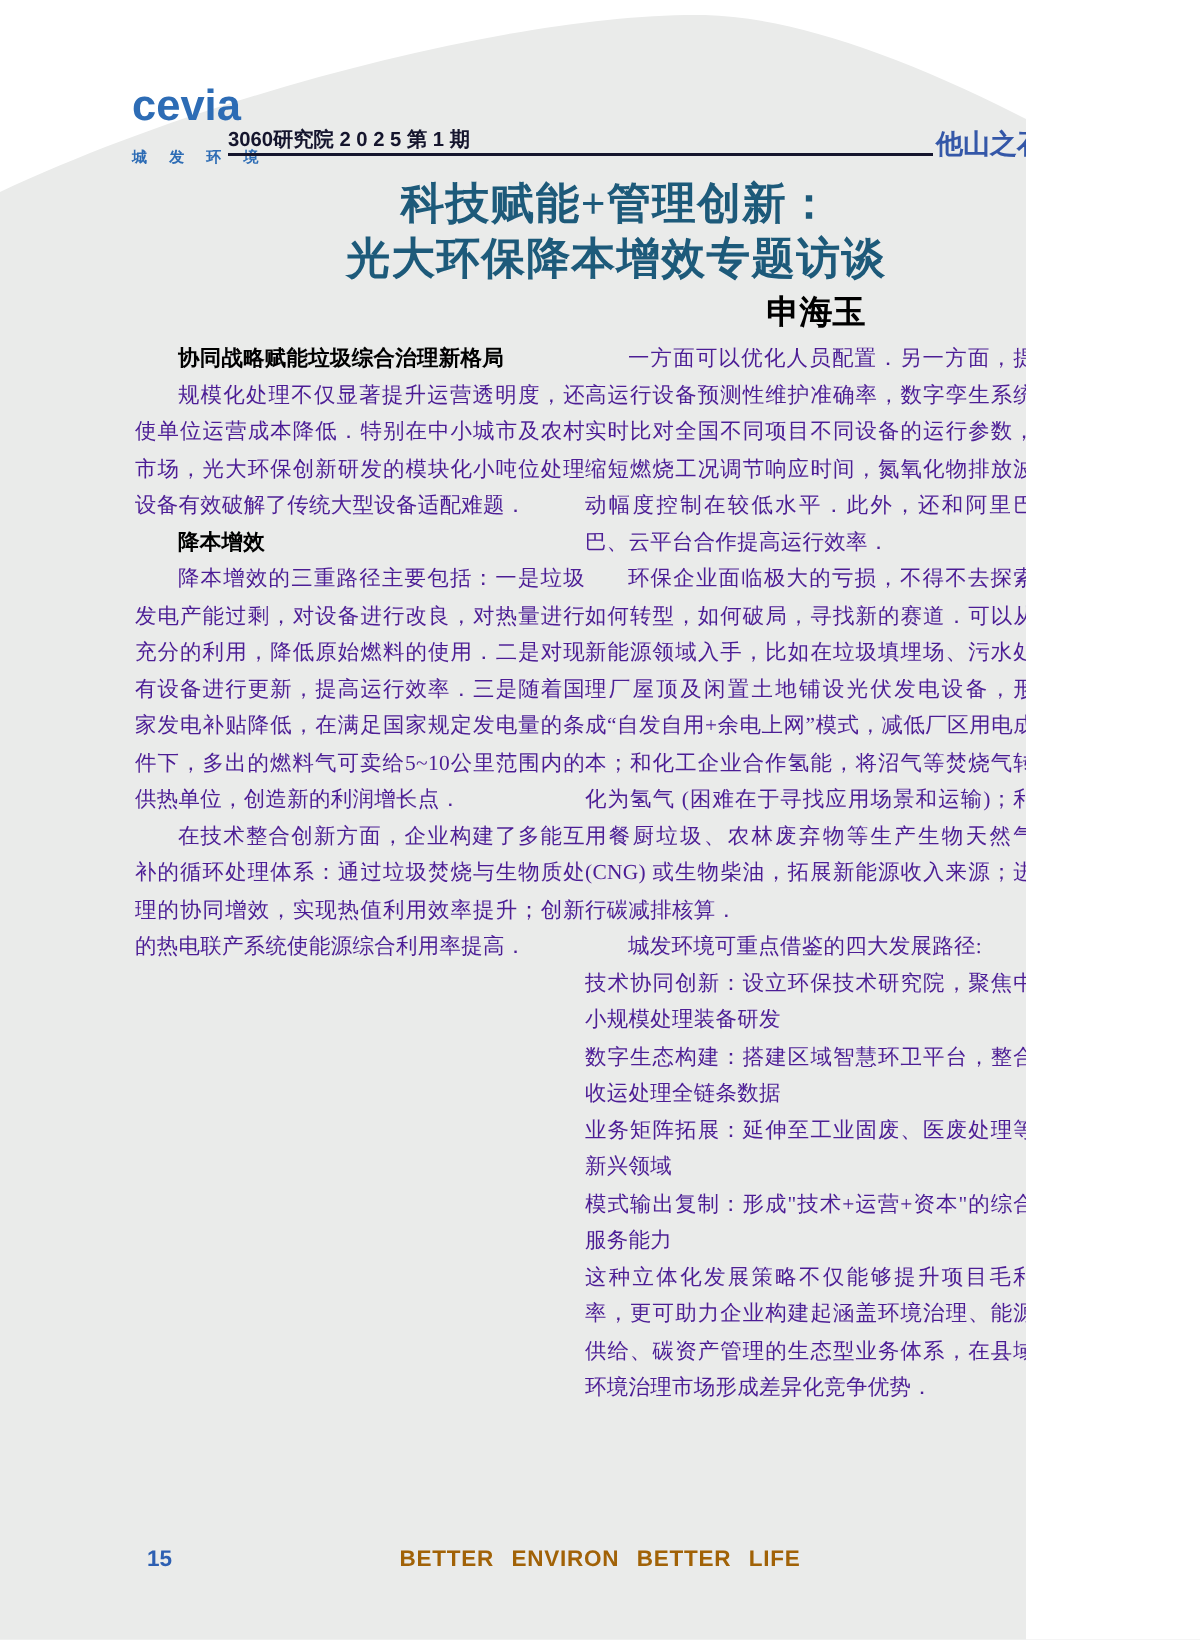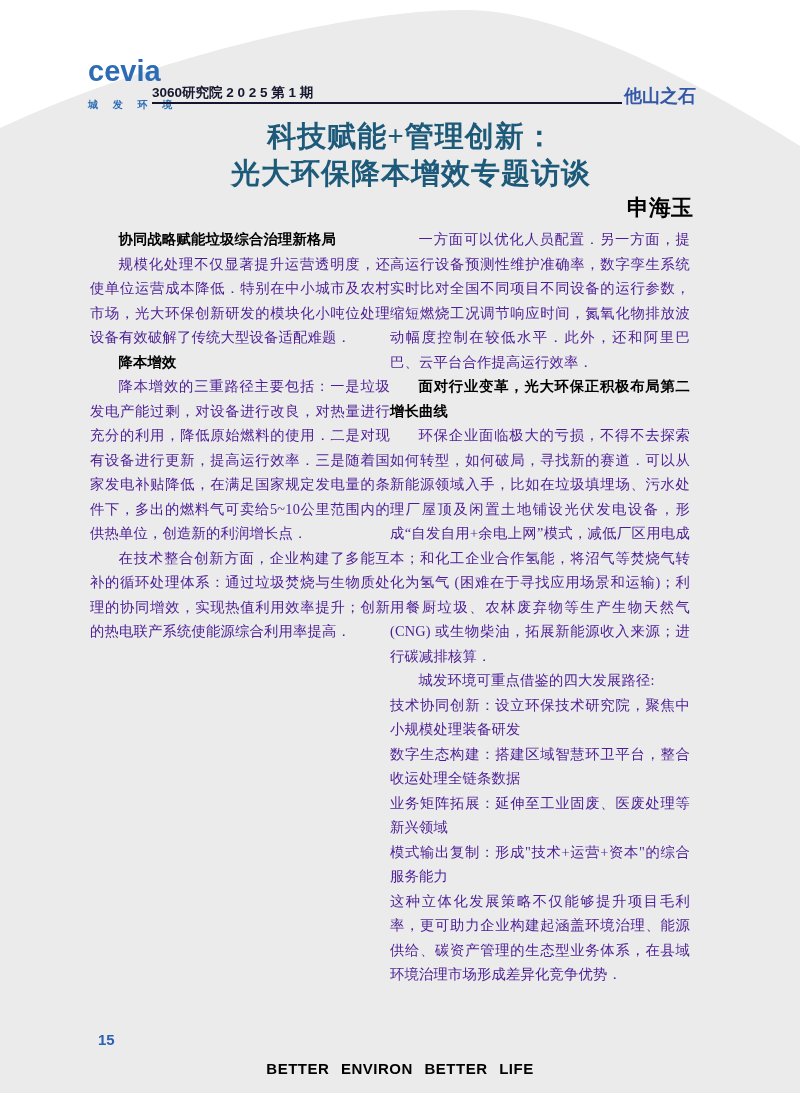--- a/index.html
+++ b/index.html
@@ -1,17 +1,17 @@
 <!DOCTYPE html>
 <html><head>
 <meta charset="utf-8">
 <style>
   html,body{margin:0;padding:0;}
   body{width:800px;height:1093px;font-family:"Liberation Serif","DejaVu Serif",serif;}
-  .page{position:relative;width:800px;height:1093px;background:#eaebea;overflow:hidden;}
+  .page{position:relative;width:684px;height:1093px;background:#eaebea;overflow:hidden;}
   .top-curve{position:absolute;top:0;left:0;z-index:1;display:block;}
   .content{position:absolute;inset:0;z-index:2;}
 
   
   .logo{position:absolute;left:88px;top:58px;}
   .logo-word{font-family:"Liberation Sans","DejaVu Sans",sans-serif;font-weight:bold;
     font-size:29px;line-height:26px;color:#2d6cb5;letter-spacing:0px;}
   .logo-sub{font-family:"Liberation Sans","DejaVu Sans",sans-serif;font-weight:bold;
     font-size:10px;color:#2d6cb5;letter-spacing:6px;margin-top:14px;white-space:nowrap;text-align:right;}
   .issue{position:absolute;left:152px;top:84px;font-family:"Liberation Sans","DejaVu Sans",sans-serif;
@@ -33,21 +33,21 @@
     text-align:justify;margin:0;}
   .para.indent{text-indent:2em;}
   .para.noindent{text-indent:0;}
   .para.heading{font-family:"Liberation Sans","DejaVu Sans",sans-serif;font-weight:bold;color:#000;}
 
   
   .pagenum{position:absolute;left:98px;top:1031px;font-family:"Liberation Sans","DejaVu Sans",sans-serif;
     font-weight:bold;font-size:15px;color:#2d5fb2;}
   .slogan{position:absolute;left:0;top:1031px;width:800px;text-align:center;
     font-family:"Liberation Sans","DejaVu Sans",sans-serif;font-weight:bold;font-size:15px;
-    letter-spacing:0.5px;word-spacing:7px;color:#000000;margin-top:29px;}
+    letter-spacing:0.5px;word-spacing:7px;color:#a16207;}
 </style>
 </head>
 <body>
 
 <div class="page">
 
   <svg class="top-curve" width="800" height="170" viewBox="0 0 800 170">
     <path d="M0,0 H800 V146 C660,58 548,12 470,10 C350,8 140,62 0,128 Z" fill="#ffffff"></path>
   </svg>
 
@@ -74,21 +74,20 @@
     <div class="columns">
       <div class="col" id="col-left">
           <div class="para heading indent">协同战略赋能垃圾综合治理新格局</div>
           <div class="para indent">规模化处理不仅显著提升运营透明度，还使单位运营成本降低．特别在中小城市及农村市场，光大环保创新研发的模块化小吨位处理设备有效破解了传统大型设备适配难题．</div>
           <div class="para heading indent">降本增效</div>
           <div class="para indent">降本增效的三重路径主要包括：一是垃圾发电产能过剩，对设备进行改良，对热量进行充分的利用，降低原始燃料的使用．二是对现有设备进行更新，提高运行效率．三是随着国家发电补贴降低，在满足国家规定发电量的条件下，多出的燃料气可卖给5~10公里范围内的供热单位，创造新的利润增长点．</div>
           <div class="para indent">在技术整合创新方面，企业构建了多能互补的循环处理体系：通过垃圾焚烧与生物质处理的协同增效，实现热值利用效率提升；创新的热电联产系统使能源综合利用率提高．</div>
         </div>
       <div class="col" id="col-right">
           <div class="para indent">一方面可以优化人员配置．另一方面，提高运行设备预测性维护准确率，数字孪生系统实时比对全国不同项目不同设备的运行参数，缩短燃烧工况调节响应时间，氮氧化物排放波动幅度控制在较低水平．此外，还和阿里巴巴、云平台合作提高运行效率．</div>
-          <div class="para heading indent">面对行业变革，光大环保正积极布局第二增长曲线</div>
           <div class="para indent">环保企业面临极大的亏损，不得不去探索如何转型，如何破局，寻找新的赛道．可以从新能源领域入手，比如在垃圾填埋场、污水处理厂屋顶及闲置土地铺设光伏发电设备，形成“自发自用+余电上网”模式，减低厂区用电成本；和化工企业合作氢能，将沼气等焚烧气转化为氢气 (困难在于寻找应用场景和运输)；利用餐厨垃圾、农林废弃物等生产生物天然气 (CNG) 或生物柴油，拓展新能源收入来源；进行碳减排核算．</div>
           <div class="para indent">城发环境可重点借鉴的四大发展路径:</div>
           <div class="para noindent">技术协同创新：设立环保技术研究院，聚焦中小规模处理装备研发</div>
           <div class="para noindent">数字生态构建：搭建区域智慧环卫平台，整合收运处理全链条数据</div>
           <div class="para noindent">业务矩阵拓展：延伸至工业固废、医废处理等新兴领域</div>
           <div class="para noindent">模式输出复制：形成"技术+运营+资本"的综合服务能力</div>
           <div class="para noindent">这种立体化发展策略不仅能够提升项目毛利率，更可助力企业构建起涵盖环境治理、能源供给、碳资产管理的生态型业务体系，在县域环境治理市场形成差异化竞争优势．</div>
         </div>
     </div>
 

